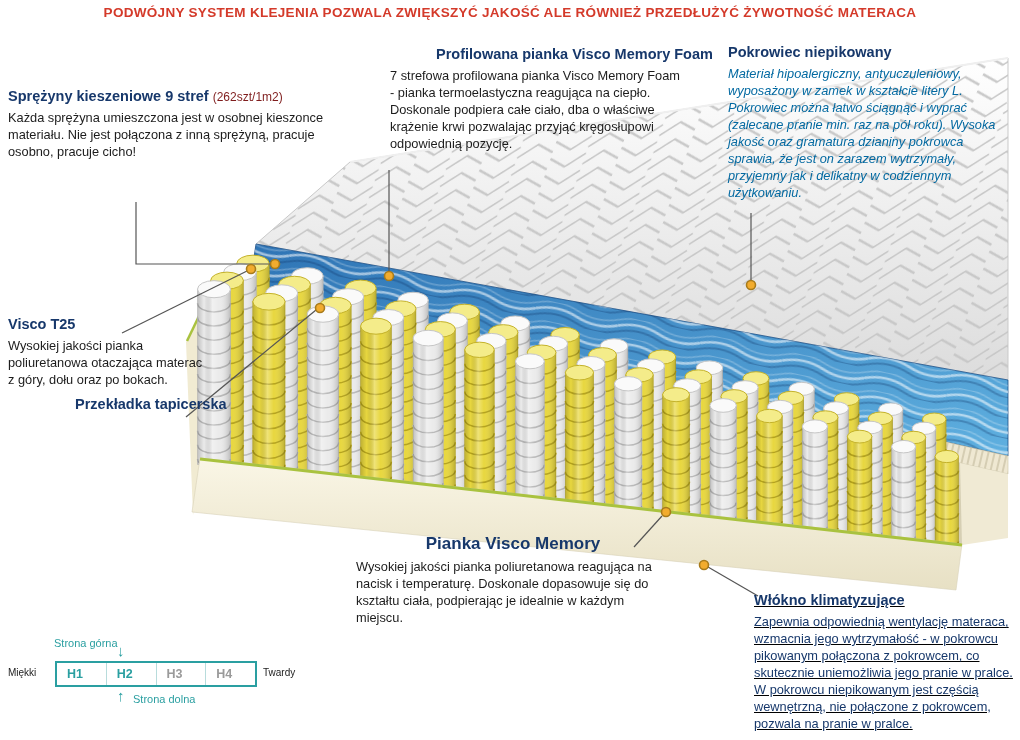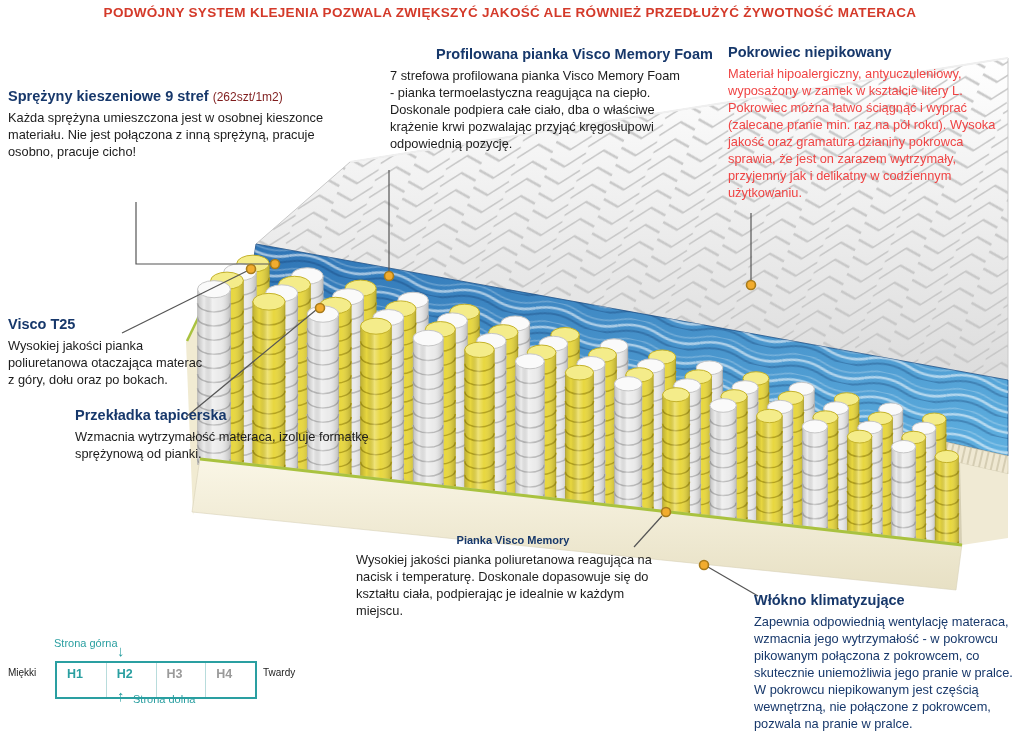--- a/index.html
+++ b/index.html
@@ -5,36 +5,36 @@
   html,body{margin:0;padding:0;background:#ffffff;}
   body{font-family:"Liberation Sans",sans-serif;}
   #stage{position:relative;width:1020px;height:740px;overflow:hidden;background:#ffffff;}
   #mattress-svg{position:absolute;left:0;top:0;z-index:1;}
   .txt{position:absolute;z-index:2;}
   .header{left:0;right:0;top:5px;text-align:center;font-size:13.5px;font-weight:bold;
           color:#d43a2a;letter-spacing:.3px;}
   .c-title{font-size:14.5px;font-weight:bold;color:#17386b;line-height:1.2;}
   .c-sub{font-size:12px;font-weight:normal;color:#7f1d1d;}
   .c-body{font-size:12.8px;line-height:1.32;color:#1c1c1c;margin-top:5px;}
-  .maroon .c-body{color:#ef4444;}
+  .maroon .c-body{color:#0369a1;font-style:italic;}
   .navy-body .c-body{color:#17386b;}
   .nowrap{white-space:nowrap;margin-left:46px;}
   
   .b-springs{left:8px;top:88px;width:318px;}
   .b-profiled{left:390px;top:46px;width:292px;}
   .b-cover{left:728px;top:44px;width:268px;}
   .b-t25{left:8px;top:316px;width:200px;}
-  .b-interlayer{left:75px;top:407px;width:295px;}
+  .b-interlayer{left:75px;top:396px;width:295px;}
   .b-visco{left:356px;top:534px;width:314px;}
-  .b-visco .c-title{text-align:center;font-size:11px;}
-  .b-fiber{left:754px;top:592px;width:264px;}
+  .b-visco .c-title{text-align:center;font-size:17px;}
+  .b-fiber{left:754px;top:592px;width:264px;text-decoration:underline;}
   
   .side-label{position:absolute;font-size:11px;color:#2a9fa1;z-index:2;}
   .arrow{position:absolute;font-size:15px;font-weight:bold;color:#2a9fa1;z-index:2;line-height:1;}
-  .hbar{position:absolute;left:55px;top:661px;width:202px;height:38px;border:2px solid #2a9fa1;
+  .hbar{position:absolute;left:55px;top:661px;width:202px;height:26px;border:2px solid #2a9fa1;
         background:#ffffff;display:flex;z-index:2;box-sizing:border-box;}
   .hcell{flex:1;border-right:1px solid #b8dcdc;font-size:12.5px;font-weight:bold;
          line-height:22px;padding-left:10px;box-sizing:border-box;}
   .hcell:last-child{border-right:none;}
   .hcell.teal{color:#2a9fa1;}
   .hcell.gray{color:#9a9a9a;}
   .end-label{position:absolute;font-size:10px;color:#222;z-index:2;}
 </style>
 </head>
 <body>
@@ -1057,21 +1057,20 @@
     <div class="c-body">Materiał hipoalergiczny, antyuczuleniowy, wyposażony w zamek w kształcie litery L. Pokrowiec można łatwo ściągnąć i wyprać (zalecane pranie min. raz na pół roku). Wysoka jakość oraz gramatura dzianiny pokrowca sprawia, że jest on zarazem wytrzymały, przyjemny jak i delikatny w codziennym użytkowaniu.</div>
   </div>
 
   <div class="txt b-t25">
     <div class="c-title">Visco T25</div>
     <div class="c-body">Wysokiej jakości pianka poliuretanowa otaczająca materac z góry, dołu oraz po bokach.</div>
   </div>
 
   <div class="txt b-interlayer">
     <div class="c-title">Przekładka tapicerska</div>
-    <div class="c-body">Wzmacnia wytrzymałość materaca, izoluje formatkę sprężynową od pianki.</div>
   </div>
 
   <div class="txt b-visco">
     <div class="c-title">Pianka Visco Memory</div>
     <div class="c-body">Wysokiej jakości pianka poliuretanowa reagująca na nacisk i temperaturę. Doskonale dopasowuje się do kształtu ciała, podpierając je idealnie w każdym miejscu.</div>
   </div>
 
   <div class="txt b-fiber navy-body">
     <div class="c-title">Włókno klimatyzujące</div>
     <div class="c-body">Zapewnia odpowiednią wentylację materaca, wzmacnia jego wytrzymałość - w pokrowcu pikowanym połączona z pokrowcem, co skutecznie uniemożliwia jego pranie w pralce. W pokrowcu niepikowanym jest częścią wewnętrzną, nie połączone z pokrowcem, pozwala na pranie w pralce.</div>

